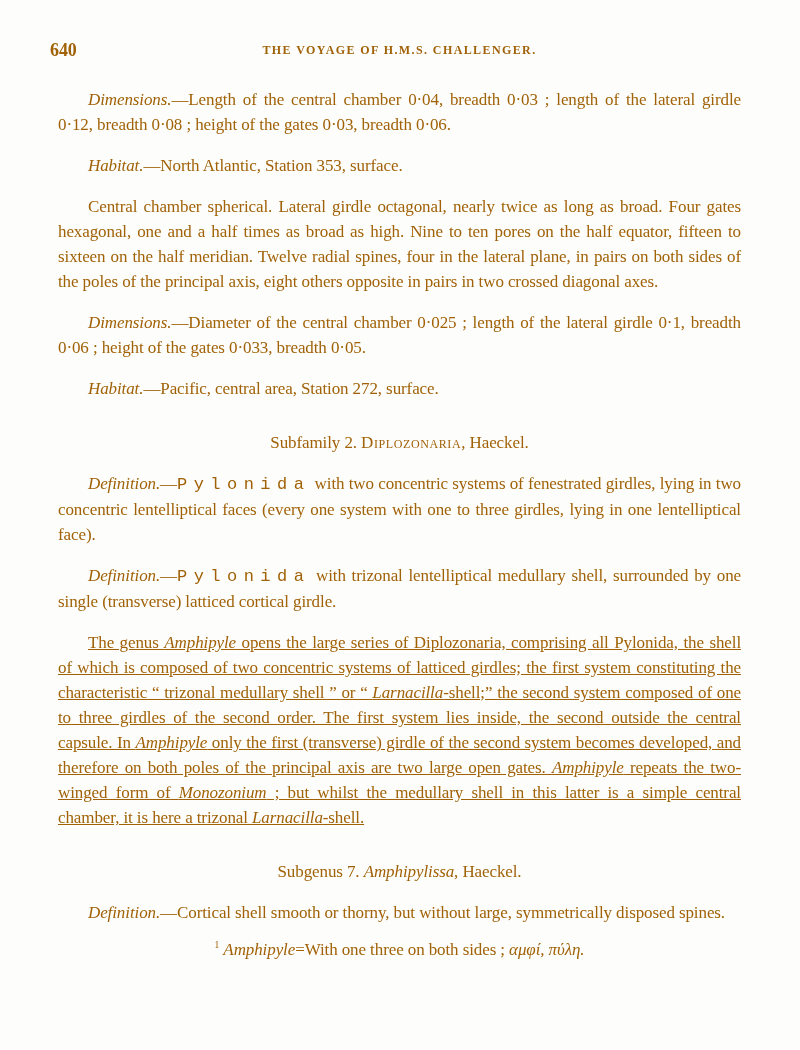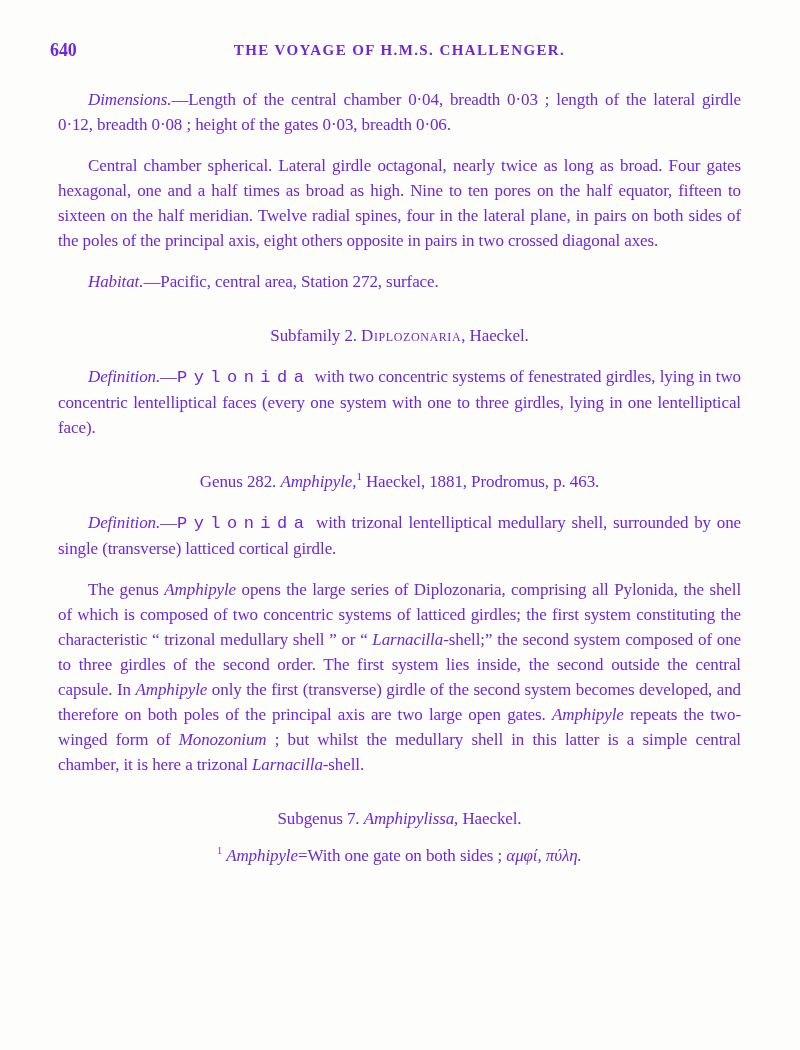--- a/index.html
+++ b/index.html
@@ -6,21 +6,21 @@
     margin: 0;
     padding: 0;
     background: #fbfbfa;
   }
   .page {
     position: relative;
     width: 800px;
     height: 1050px;
     box-sizing: border-box;
     background: #fdfdfc;
-    color: #6d28d9;
+    color: #a16207;
     font-family: "Liberation Serif", "DejaVu Serif", serif;
     font-size: 17px;
     line-height: 25px;
     letter-spacing: -0.1px;
     padding: 38px 43px 0 42px;
     overflow: hidden;
   }
   .running-head {
     position: relative;
     height: 22px;
@@ -30,21 +30,21 @@
     position: absolute;
     left: 8px;
     top: 0;
     font-weight: bold;
     font-size: 18px;
   }
   .title {
     display: block;
     text-align: center;
     font-weight: bold;
-    font-size: 15px;
+    font-size: 12px;
     letter-spacing: 1.4px;
   }
   .content p, .content h3 {
     margin: 16px;
     font-size: 17px;
     font-weight: normal;
   }
   .para {
     text-align: justify;
     text-indent: 30px;
@@ -54,20 +54,21 @@
     text-indent: 34px;
     margin: 28px 0 8px 0 !important;
   }
   .heading-center {
     text-align: center;
     margin: 29px 0 16px 0 !important;
     font-family: Liberation Serif, serif;
   }
   .content [data-name="genus-discussion"] {
     margin-top: 13px !important;
+    text-decoration: underline;
   }
   .footnote {
     text-align: center;
     text-indent: 0;
     font-size: 13.5px;
     line-height: 18px;
     margin-top: 4px !important;
   }
   em { font-style: italic; }
   sup {
@@ -88,23 +89,25 @@
 </head>
 <body>
 
 <div class="page" data-name="book-page">
   <div class="running-head" data-name="page-header">
     <span class="pageno" data-name="page-number">640</span>
     <span class="title" data-name="running-title">THE VOYAGE OF H.M.S. CHALLENGER.</span>
   </div>
   <div class="content" id="content" data-name="page-content">
       <p class="para" data-name="dimensions-paragraph-1"><em data-name="text-segment-italic">Dimensions.</em><span data-name="text-segment">—Length of the central chamber 0·04, breadth 0·03 ; length of the lateral girdle 0·12, breadth 0·08 ; height of the gates 0·03, breadth 0·06.</span></p>
+      <p class="para" data-name="habitat-paragraph-1"><em data-name="text-segment-italic">Habitat.</em><span data-name="text-segment">—North Atlantic, Station 353, surface.</span></p>
       <p class="para" data-name="species-description"><span data-name="text-segment">Central chamber spherical.  Lateral girdle octagonal, nearly twice as long as broad.  Four gates hexagonal, one and a half times as broad as high.  Nine to ten pores on the half equator, fifteen to sixteen on the half meridian.  Twelve radial spines, four in the lateral plane, in pairs on both sides of the poles of the principal axis, eight others opposite in pairs in two crossed diagonal axes.</span></p>
+      <p class="para" data-name="dimensions-paragraph-2"><em data-name="text-segment-italic">Dimensions.</em><span data-name="text-segment">—Diameter of the central chamber 0·025 ; length of the lateral girdle 0·1, breadth 0·06 ; height of the gates 0·033, breadth 0·05.</span></p>
       <p class="para" data-name="habitat-paragraph-2"><em data-name="text-segment-italic">Habitat.</em><span data-name="text-segment">—Pacific, central area, Station 272, surface.</span></p>
       <h3 class="heading-center" data-name="subfamily-heading"><span data-name="text-segment">Subfamily 2.  </span><span class="smallcaps" data-name="text-segment-smallcaps">Diplozonaria</span><span data-name="text-segment">, Haeckel.</span></h3>
       <p class="para" data-name="subfamily-definition"><em data-name="text-segment-italic">Definition.</em><span data-name="text-segment">—</span><span class="spaced" data-name="text-segment-spaced">Pylonida</span><span data-name="text-segment"> with two concentric systems of fenestrated girdles, lying in two concentric lentelliptical faces (every one system with one to three girdles, lying in one lentelliptical face).</span></p>
-      <h3 class="heading-center" data-name="genus-heading"><span data-name="text-segment">Genus 282.  </span><em data-name="text-segment-italic">Amphipyle</em><span data-name="text-segment">,</span><sup data-name="text-segment-sup">1</sup><span data-name="text-segment"> Haeckel, 1881, Prodromus, p. 463.</span></h3>
       <p class="para" data-name="genus-definition"><em data-name="text-segment-italic">Definition.</em><span data-name="text-segment">—</span><span class="spaced" data-name="text-segment-spaced">Pylonida</span><span data-name="text-segment"> with trizonal lentelliptical medullary shell, surrounded by one single (transverse) latticed cortical girdle.</span></p>
       <p class="para" data-name="genus-discussion"><span data-name="text-segment">The genus </span><em data-name="text-segment-italic">Amphipyle</em><span data-name="text-segment"> opens the large series of Diplozonaria, comprising all Pylonida, the shell of which is composed of two concentric systems of latticed girdles;  the first system constituting the characteristic “ trizonal medullary shell ” or “ </span><em data-name="text-segment-italic">Larnacilla</em><span data-name="text-segment">-shell;” the second system composed of one to three girdles of the second order.  The first system lies inside, the second outside the central capsule.  In </span><em data-name="text-segment-italic">Amphipyle</em><span data-name="text-segment"> only the first (transverse) girdle of the second system becomes developed, and therefore on both poles of the principal axis are two large open gates.  </span><em data-name="text-segment-italic">Amphipyle</em><span data-name="text-segment"> repeats the two-winged form of </span><em data-name="text-segment-italic">Monozonium</em><span data-name="text-segment"> ; but whilst the medullary shell in this latter is a simple central chamber, it is here a trizonal </span><em data-name="text-segment-italic">Larnacilla</em><span data-name="text-segment">-shell.</span></p>
       <h3 class="heading-center" data-name="subgenus-heading"><span data-name="text-segment">Subgenus 7.  </span><em data-name="text-segment-italic">Amphipylissa</em><span data-name="text-segment">, Haeckel.</span></h3>
-      <p class="footnote" data-name="footnote"><sup data-name="text-segment-sup">1</sup><span data-name="text-segment"> </span><em data-name="text-segment-italic">Amphipyle</em><span data-name="text-segment">=</span><span data-name="text-segment">With one gate on both sides ; </span><em data-name="text-segment-italic">αμφί, πύλη.</em></p>
+      <p class="para" data-name="subgenus-definition"><em data-name="text-segment-italic">Definition.</em><span data-name="text-segment">—Cortical shell smooth or thorny, but without large, symmetrically disposed spines.</span></p>
+      <p class="footnote" data-name="footnote"><sup data-name="text-segment-sup">1</sup><span data-name="text-segment"> </span><em data-name="text-segment-italic">Amphipyle</em><span data-name="text-segment">=</span><span data-name="text-segment">With one three on both sides ; </span><em data-name="text-segment-italic">αμφί, πύλη.</em></p>
     </div>
 </div>
 
 </body></html>

